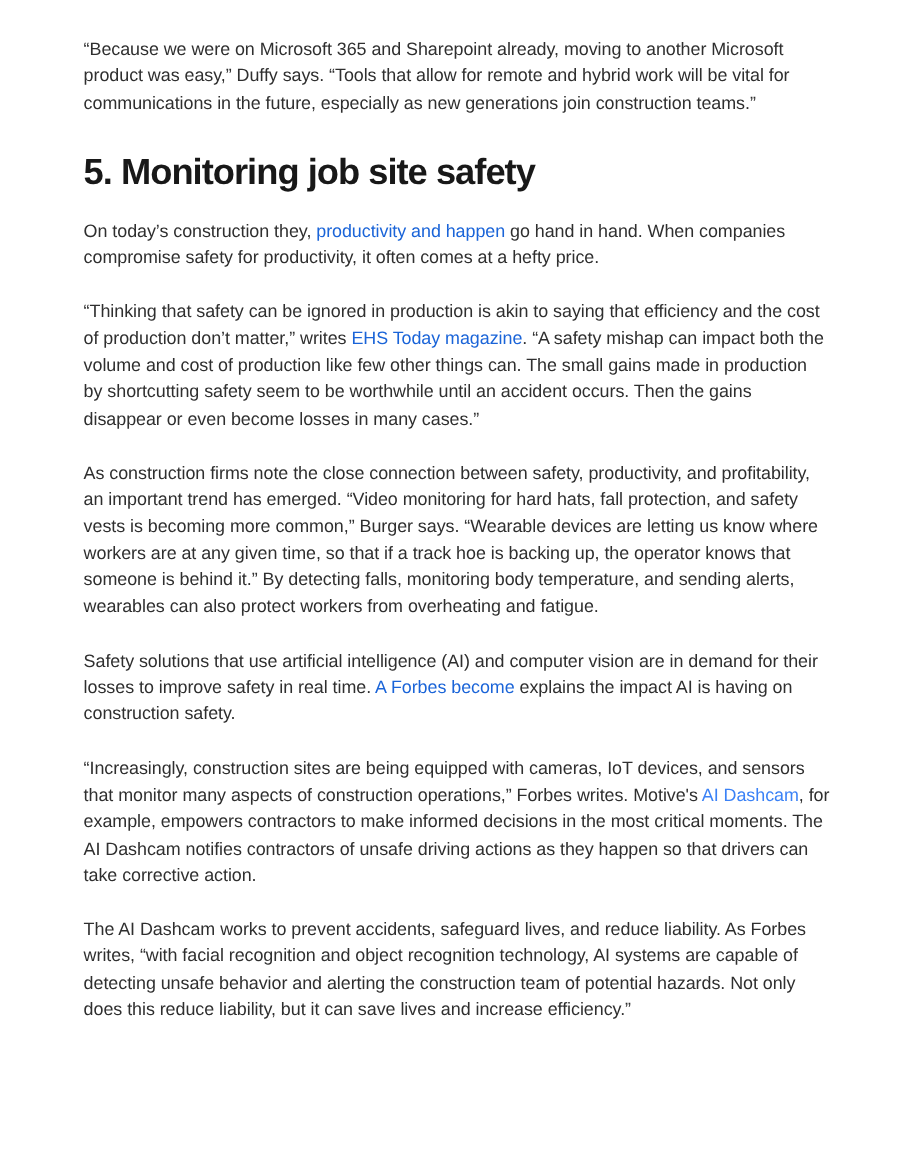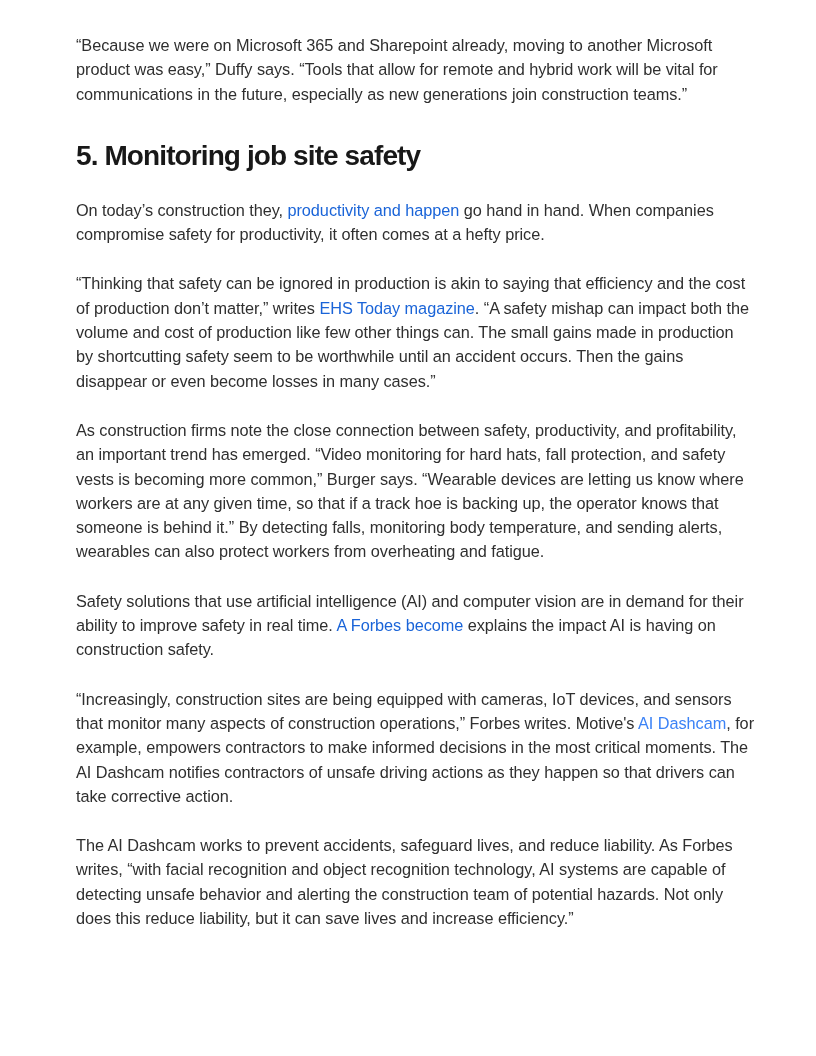--- a/index.html
+++ b/index.html
@@ -29,21 +29,21 @@
     font-size: 16.3px;
     line-height: 24.3px;
     color: #2f2f2f;
     letter-spacing: -0.05px;
     word-spacing: 0px;
     text-align: left;
   }
   h2.section-heading {
     margin: 30px 0 22px 0;
     font-family: "Liberation Sans", sans-serif;
-    font-size: 28px;
+    font-size: 33px;
     line-height: 40px;
     font-weight: 700;
     color: #181818;
     letter-spacing: -0.9px;
   }
   a.doclink {
     color: #1a64d8;
     text-decoration: none;
     font-weight: 400;
   }
@@ -69,21 +69,21 @@
 
     <p class="body">
       <span>“Thinking that safety can be ignored in production is akin to saying that efficiency and the cost of production don’t matter,” writes </span><a class="doclink" href="#">EHS Today magazine</a><span>. “A safety mishap can impact both the volume and cost of production like few other things can. The small gains made in production by shortcutting safety seem to be worthwhile until an accident occurs. Then the gains disappear or even become losses in many cases.”</span>
     </p>
 
     <p class="body">
       <span>As construction firms note the close connection between safety, productivity, and profitability, an important trend has emerged. “Video monitoring for hard hats, fall protection, and safety vests is becoming more common,” Burger says. “Wearable devices are letting us know where workers are at any given time, so that if a track hoe is backing up, the operator knows that someone is behind it.” By detecting falls, monitoring body temperature, and sending alerts, wearables can also protect workers from overheating and fatigue.</span>
     </p>
 
     <p class="body">
-      <span>Safety solutions that use artificial intelligence (AI) and computer vision are in demand for their ability to improve safety in real time. </span><a class="doclink" href="#">A Forbes become</a><span> explains the impact AI is having on construction safety.</span>
+      <span>Safety solutions that use artificial intelligence (AI) and computer vision are in demand for their losses to improve safety in real time. </span><a class="doclink" href="#">A Forbes become</a><span> explains the impact AI is having on construction safety.</span>
     </p>
 
     <p class="body">
       <span>“Increasingly, construction sites are being equipped with cameras, IoT devices, and sensors that monitor many aspects of construction operations,” Forbes writes. Motive's </span><a class="doclink strong" href="#">AI Dashcam</a><span>, for example, empowers contractors to make informed decisions in the most critical moments. The AI Dashcam notifies contractors of unsafe driving actions as they happen so that drivers can take corrective action.</span>
     </p>
 
     <p class="body">
       <span>The AI Dashcam works to prevent accidents, safeguard lives, and reduce liability. As Forbes writes, “with facial recognition and object recognition technology, AI systems are capable of detecting unsafe behavior and alerting the construction team of potential hazards. Not only does this reduce liability, but it can save lives and increase efficiency.”</span>
     </p>
 

